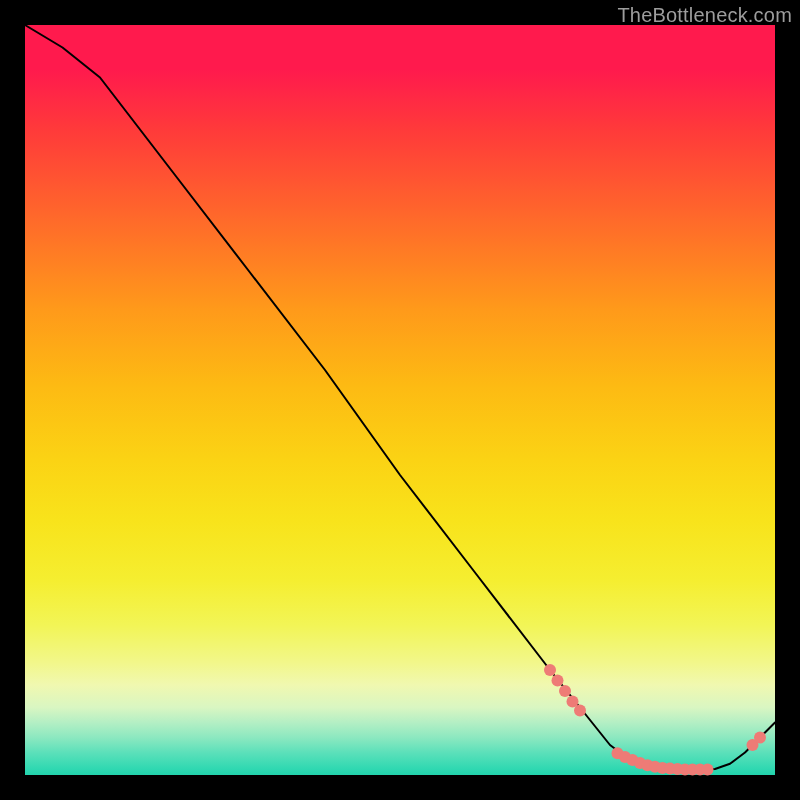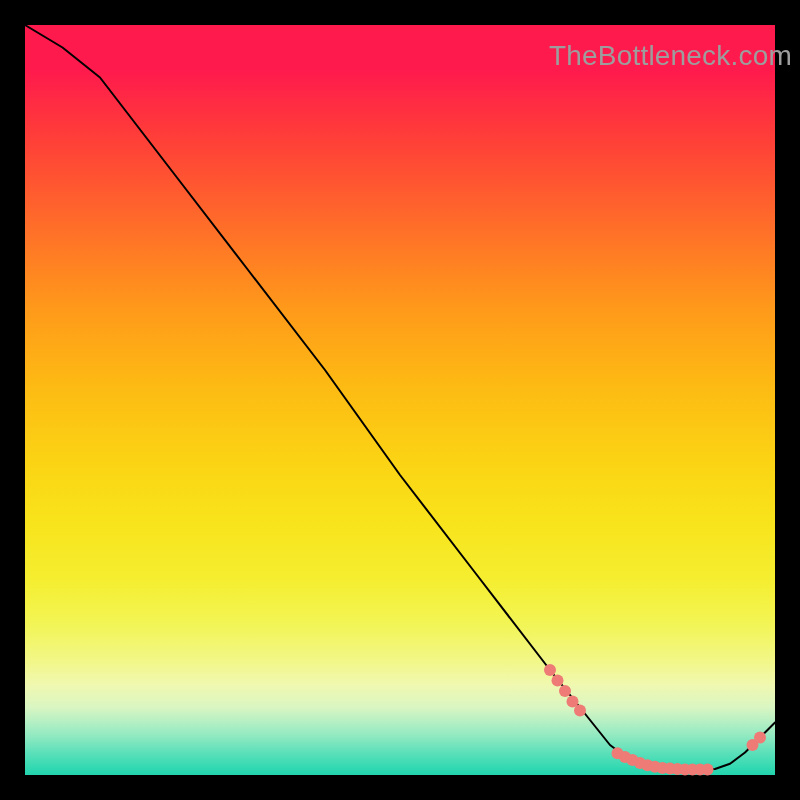--- a/index.html
+++ b/index.html
@@ -50,25 +50,24 @@
     top: 25px;
     width: 750px;
     height: 750px;
     overflow: visible;
   }
   .watermark {
     position: absolute;
     top: 4px;
     right: 8px;
     color: #9d9d9d;
-    font-size: 28px;
+    font-size: 20px;
     font-weight: 400;
     letter-spacing: 0.2px;
     user-select: none;
-    margin-top: 36px;
   }
 </style>
 </head>
 <body>
 
 <div class="stage">
   <div class="plot"></div>
 
   <svg class="overlay" viewBox="0 0 750 750" preserveAspectRatio="none">
     <polyline id="curve" fill="none" stroke-width="2" stroke-linejoin="round" stroke-linecap="round" points="0.0,0.0 37.5,22.5 75.0,52.5 150.0,150.0 225.0,247.5 300.0,345.0 375.0,450.0 450.0,547.5 525.0,645.0 585.0,720.0 600.0,731.3 615.0,738.8 630.0,742.5 645.0,744.0 660.0,744.8 675.0,744.8 690.0,744.0 705.0,738.8 720.0,727.5 735.0,712.5 750.0,697.5" stroke="#000000"></polyline>

